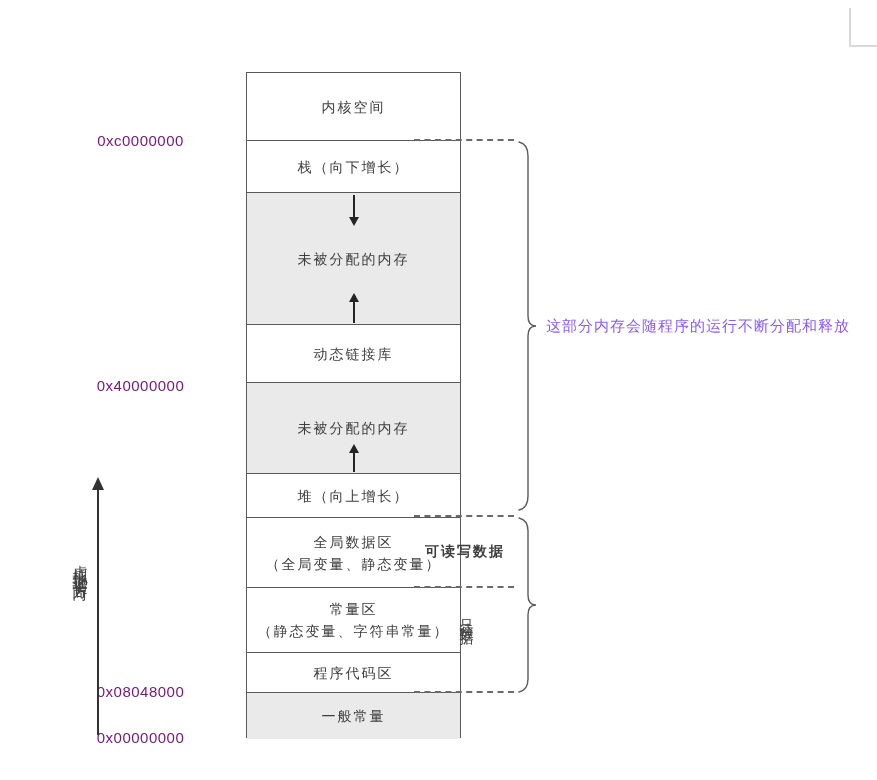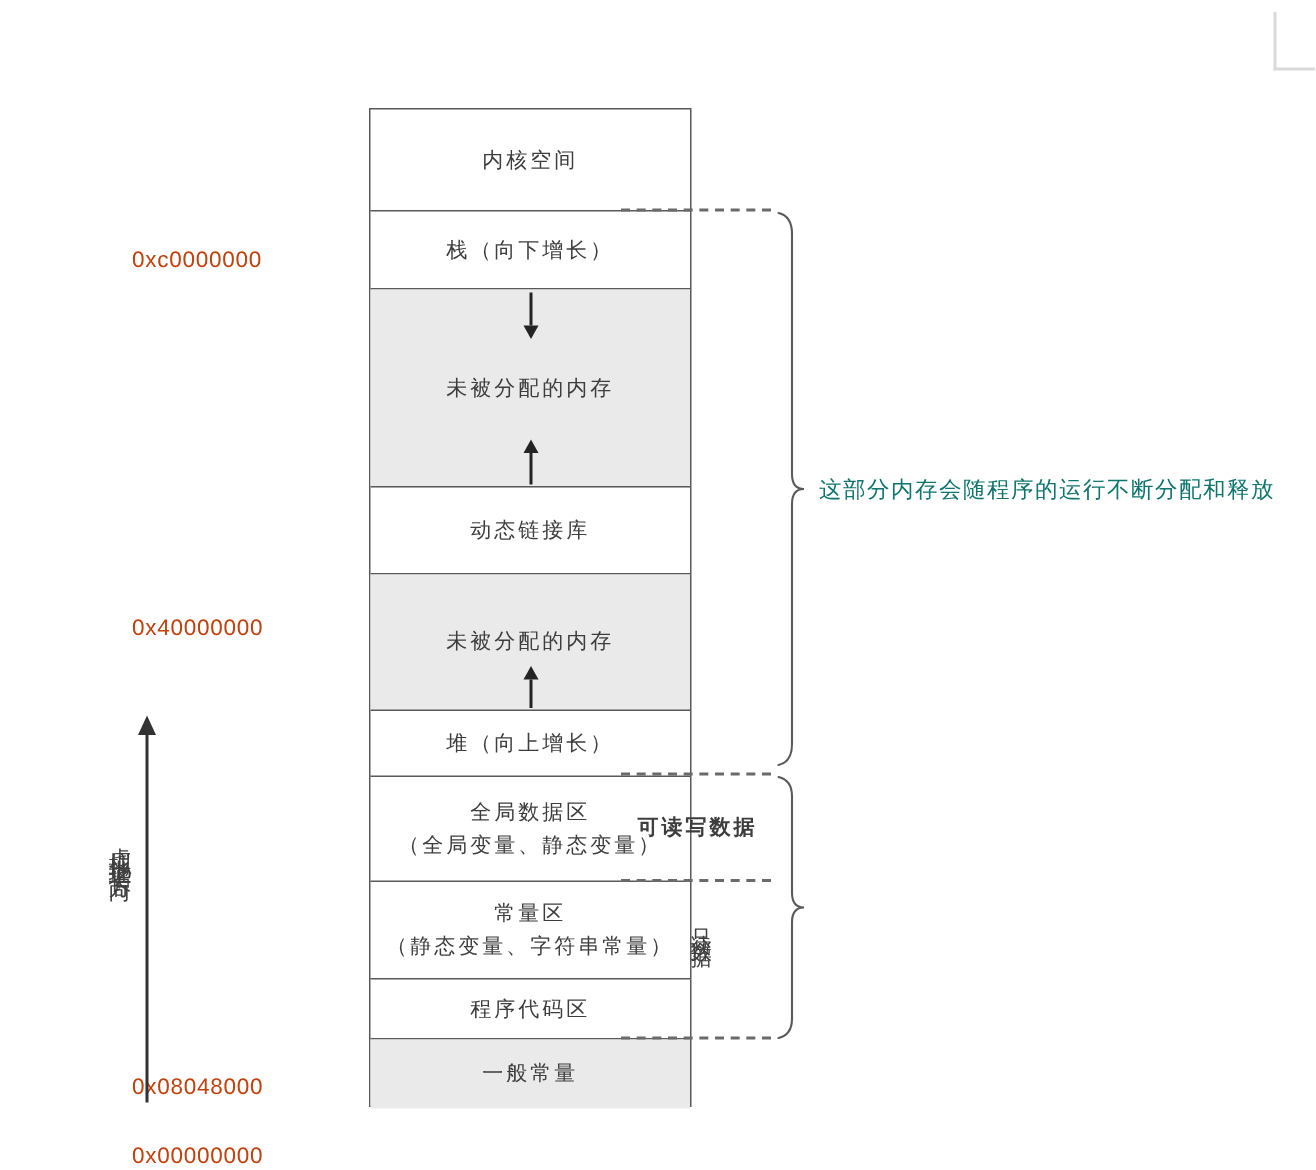--- a/index.html
+++ b/index.html
@@ -19,36 +19,36 @@
   }
   .row:last-child{border-bottom:none;}
   .row.shaded{background:#eaeaea;}
   
   .arr{position:absolute;left:50%;transform:translateX(-50%);display:flex;flex-direction:column;align-items:center;}
   .arr .shaft{width:2px;background:#242424;}
   .arr .head-down{width:0;height:0;border-left:5px solid transparent;border-right:5px solid transparent;border-top:9px solid #242424;}
   .arr .head-up{width:0;height:0;border-left:5px solid transparent;border-right:5px solid transparent;border-bottom:9px solid #242424;}
   
   .addr{
-    position:absolute;left:88px;width:105px;text-align:left;
+    position:absolute;left:88px;width:105px;text-align:center;
     font-family:"Liberation Sans","DejaVu Sans",sans-serif;
-    font-size:15px;color:#c2410c;letter-spacing:0.5px;margin-top:33px;
+    font-size:15px;color:#701a75;letter-spacing:0.5px;
   }
   
   .dash{position:absolute;left:414px;width:100px;height:0;border-top:2px dashed #6a6a6a;}
   
   #rw-label{position:absolute;left:413px;top:543px;width:104px;text-align:center;font-size:14px;letter-spacing:2px;font-weight:bold;}
   #ro-label{
     position:absolute;left:458px;top:608px;height:76px;width:18px;
     writing-mode:vertical-rl;text-orientation:upright;font-size:14px;letter-spacing:4px;
   }
   
   .brace{position:absolute;left:517px;width:22px;}
   .brace path{stroke:#5a5a5a;stroke-width:1.4;fill:none;stroke-linecap:round;}
-  .brace-text{position:absolute;left:546px;font-size:15px;letter-spacing:1px;white-space:nowrap;color:#0f766e;}
+  .brace-text{position:absolute;left:546px;font-size:15px;letter-spacing:1px;white-space:nowrap;color:#8b5cf6;}
   
   #axis-line{position:absolute;left:97px;top:488px;width:2px;height:247px;background:#333;}
   #axis-head{position:absolute;left:92px;top:477px;width:0;height:0;
     border-left:6px solid transparent;border-right:6px solid transparent;border-bottom:13px solid #333;}
   #axis-label{
     position:absolute;left:71px;top:553px;height:164px;width:18px;
     writing-mode:vertical-rl;text-orientation:upright;font-size:15px;letter-spacing:3px;color:#3f3f3f;
   }
   
   #corner-v{position:absolute;left:849px;top:8px;width:2px;height:39px;background:#d9d9d9;}

